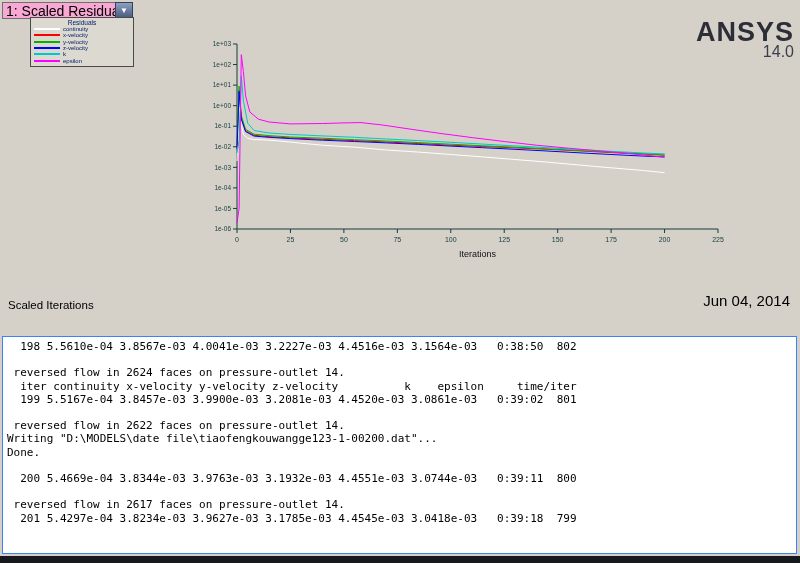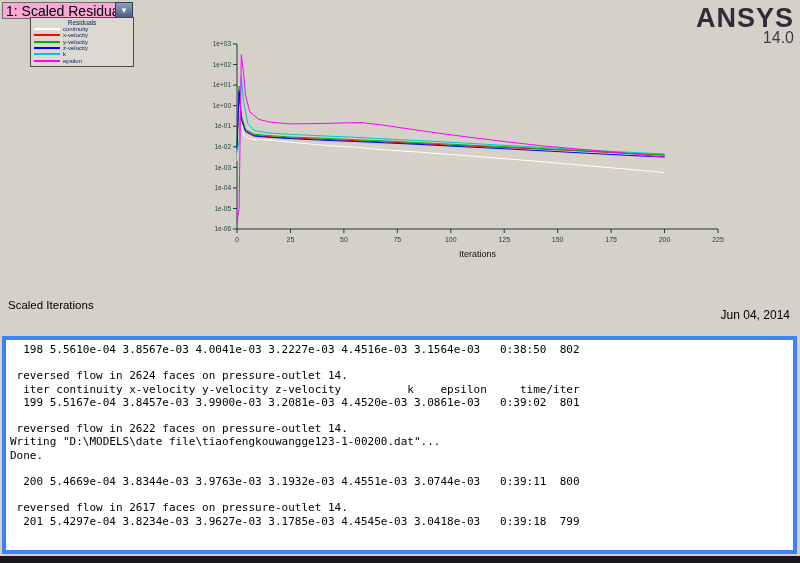--- a/index.html
+++ b/index.html
@@ -21,32 +21,32 @@
   
   .legend{
     position:absolute;left:30px;top:17px;width:104px;box-sizing:border-box;
     background:#dcd9d1;border:1px solid #4a4a4a;padding:1px 2px 2px 2px;
   }
   .legend-title{font-size:6.5px;line-height:7px;text-align:center;color:#001a66;}
   .legend-row{display:flex;align-items:center;height:6.3px;gap:3px;padding-left:1px;}
   .legend-swatch{display:inline-block;width:26px;height:2px;flex:0 0 auto;}
   .legend-label{font-size:6px;line-height:6px;color:#001a66;white-space:nowrap;}
   
-  .logo{position:absolute;right:6px;top:4px;text-align:right;}
+  .logo{position:absolute;right:6px;top:18px;text-align:right;}
   .logo-brand{font-size:27px;font-weight:bold;letter-spacing:1px;color:#2e2e38;line-height:28px;}
   .logo-version{font-size:16px;color:#3c3c4a;line-height:12px;margin-top:0px;}
   
   .chart-svg{position:absolute;left:190px;top:34px;}
   
   .caption-left{position:absolute;left:8px;top:299px;font-size:11.5px;color:#000;}
-  .caption-right{position:absolute;right:10px;top:308px;text-align:right;font-size:12px;line-height:15px;color:#000;margin-left:33px;}
+  .caption-right{position:absolute;right:10px;top:293px;text-align:right;font-size:15px;line-height:15px;color:#000;margin-left:33px;}
   
   .console{
     position:absolute;left:2px;top:336px;width:795px;height:218px;box-sizing:border-box;
-    background:#ffffff;border:4px solid #3b82f6;overflow:hidden;
+    background:#ffffff;border:1px solid #3b82f6;overflow:hidden;
   }
   .console pre{
     margin:0;padding:3px 4px;white-space:pre;color:#000;
     font-family:"DejaVu Sans Mono",monospace;font-size:11px;line-height:13.2px;
   }
   .bottom-bar{position:absolute;left:0;bottom:0;width:800px;height:7px;background:#17171e;}
 </style>
 </head>
 <body>
 

